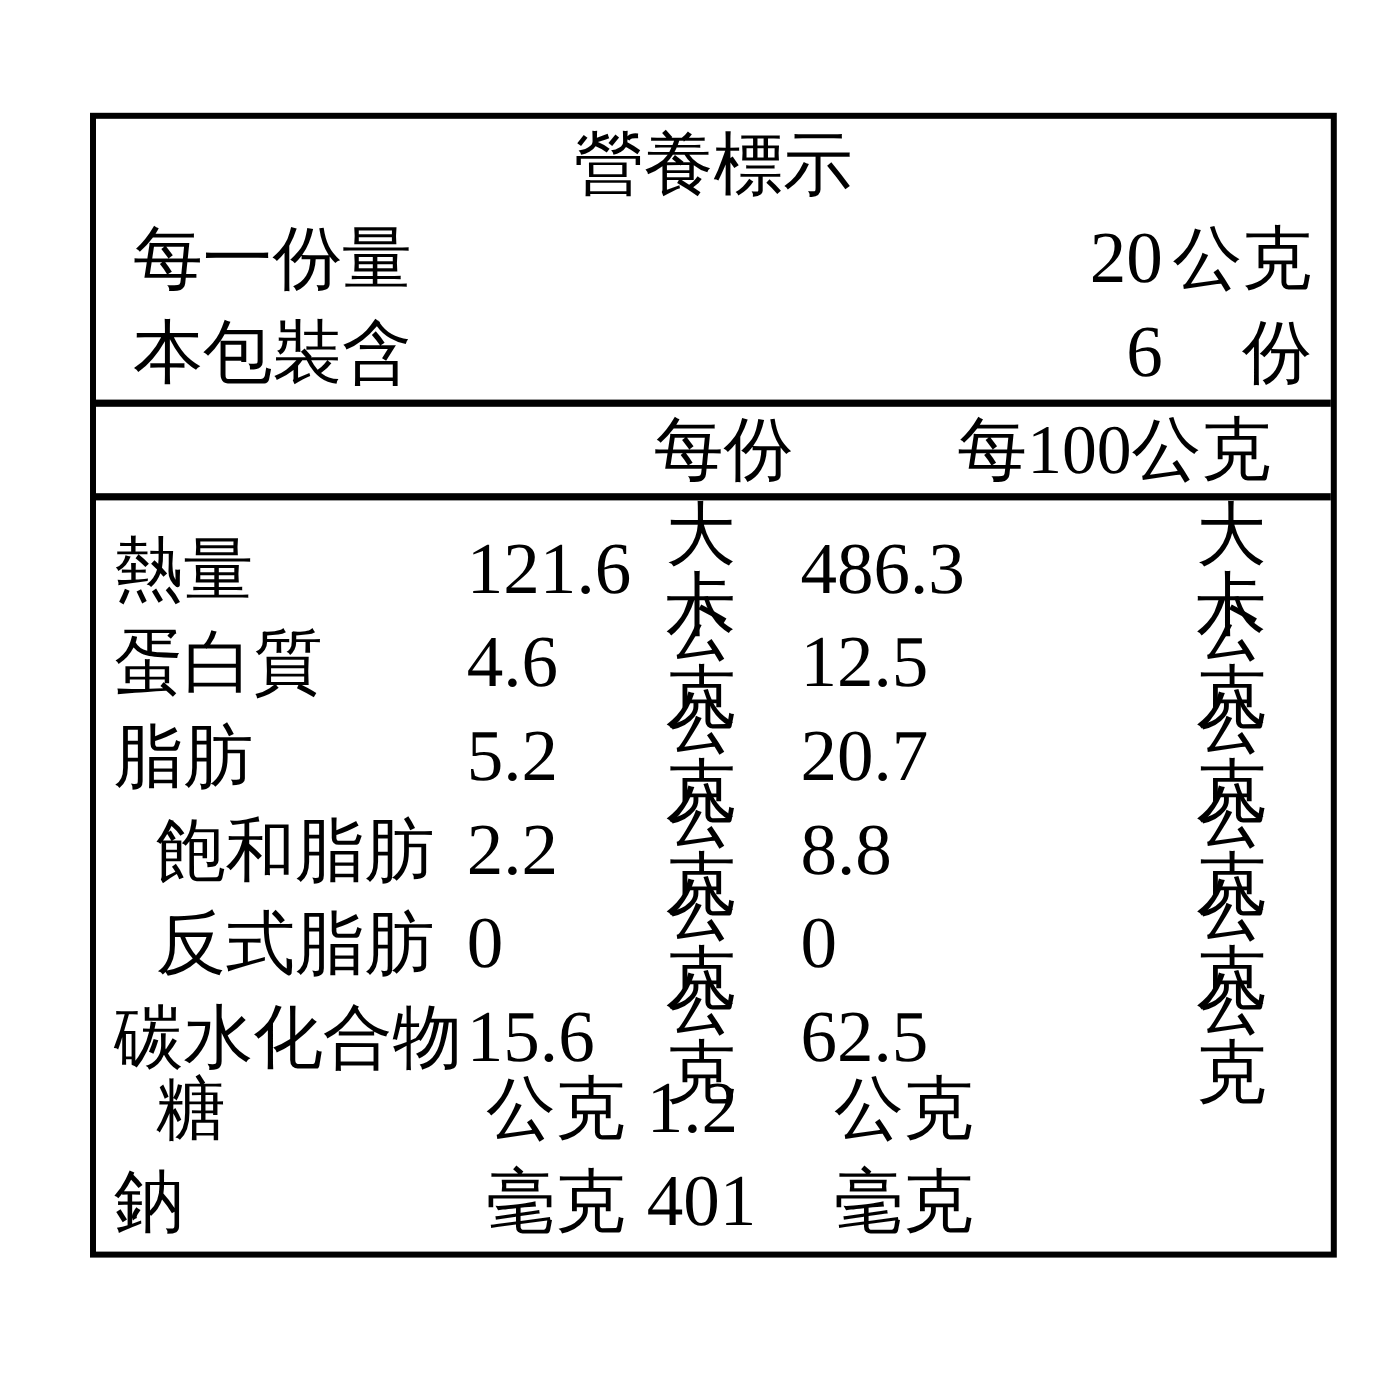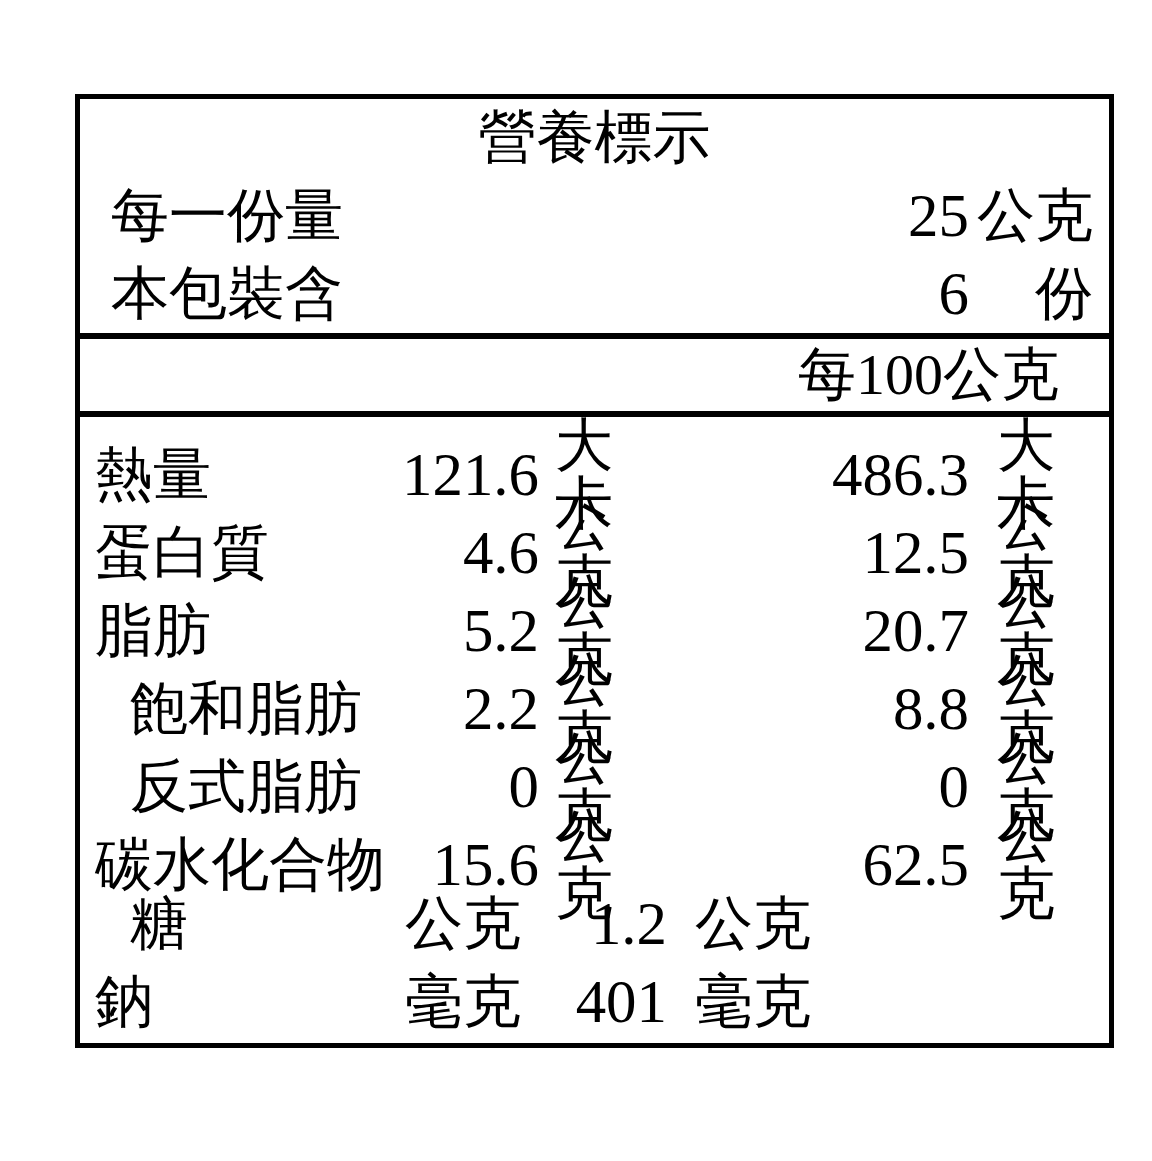--- a/index.html
+++ b/index.html
@@ -46,21 +46,20 @@
   .grid-row {
     display: grid;
     grid-template-columns: 1fr 150px 128px 302px 140px;
     align-items: center;
     box-sizing: border-box;
     padding-left: 15px;
   }
   .header-row { height: 72px; }
   .body-row { height: 78px; }
   .num {
-    text-align: right;
     font-size: 1.05em;
   }
   .unit1 { padding-left: 16px; box-sizing: border-box; }
   .unit2 { padding-left: 28px; box-sizing: border-box; }
   .col-head-1 {
     grid-column: 2 / span 2;
     text-align: right;
     padding-right: 6px;
   }
   .col-head-2 {
@@ -75,33 +74,34 @@
 <body>
 
 <div class="nutrition-table">
 
   <div class="title-row">
     <span>營養標示</span>
   </div>
 
   <div class="serving-row">
     <span class="label">每一份量</span>
-    <span class="num">25</span>
+    <span class="num">20</span>
     <span class="unit">公克</span>
   </div>
 
   <div class="serving-row">
     <span class="label">本包裝含</span>
     <span class="num">6</span>
     <span class="unit">份</span>
   </div>
 
   <div class="rule"></div>
 
   <div class="grid-row header-row">
+    <span class="col-head-1">每份</span>
     <span class="col-head-2">每100公克</span>
   </div>
 
   <div class="rule"></div>
 
   <div id="body-rows">
   <div class="grid-row body-row">
     <span class="label">熱量</span>
     <span class="num">121.6</span>
     <span class="unit1">大卡</span>

